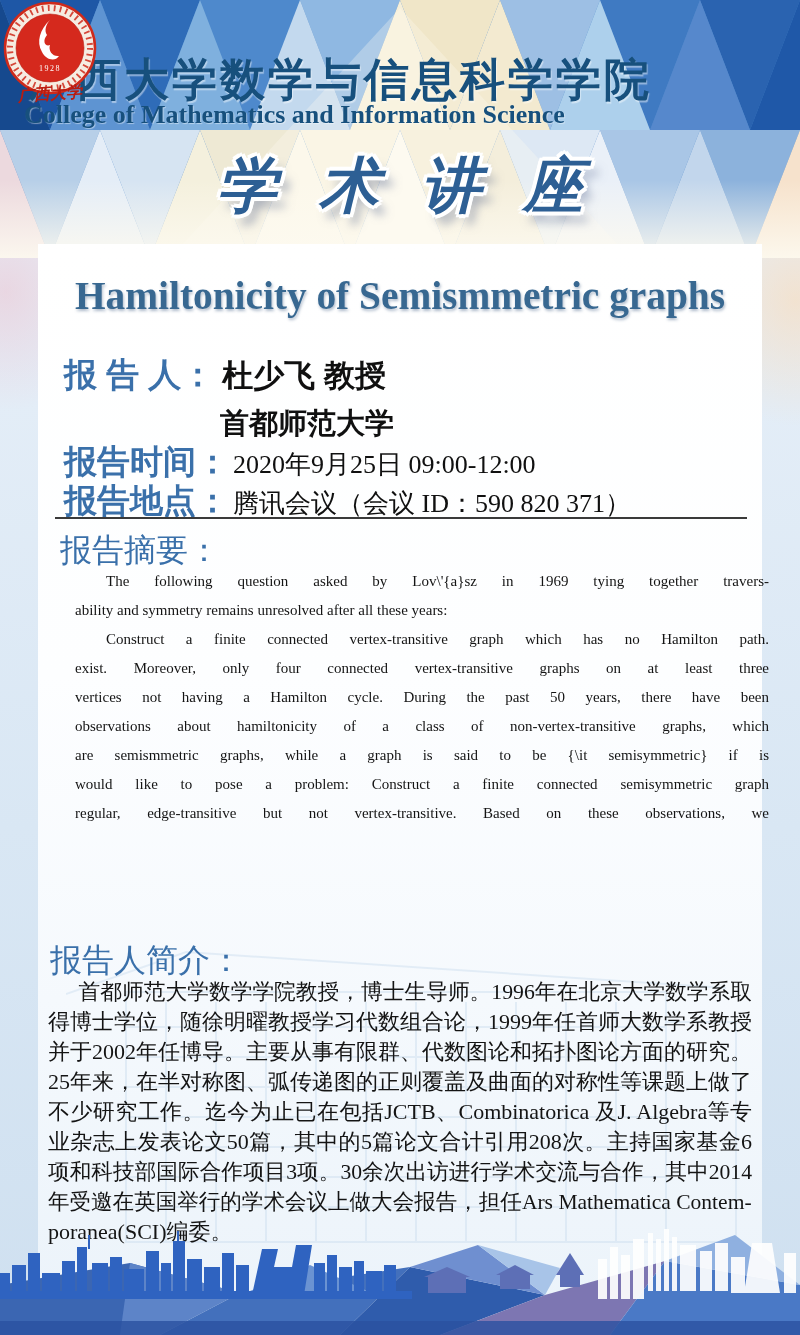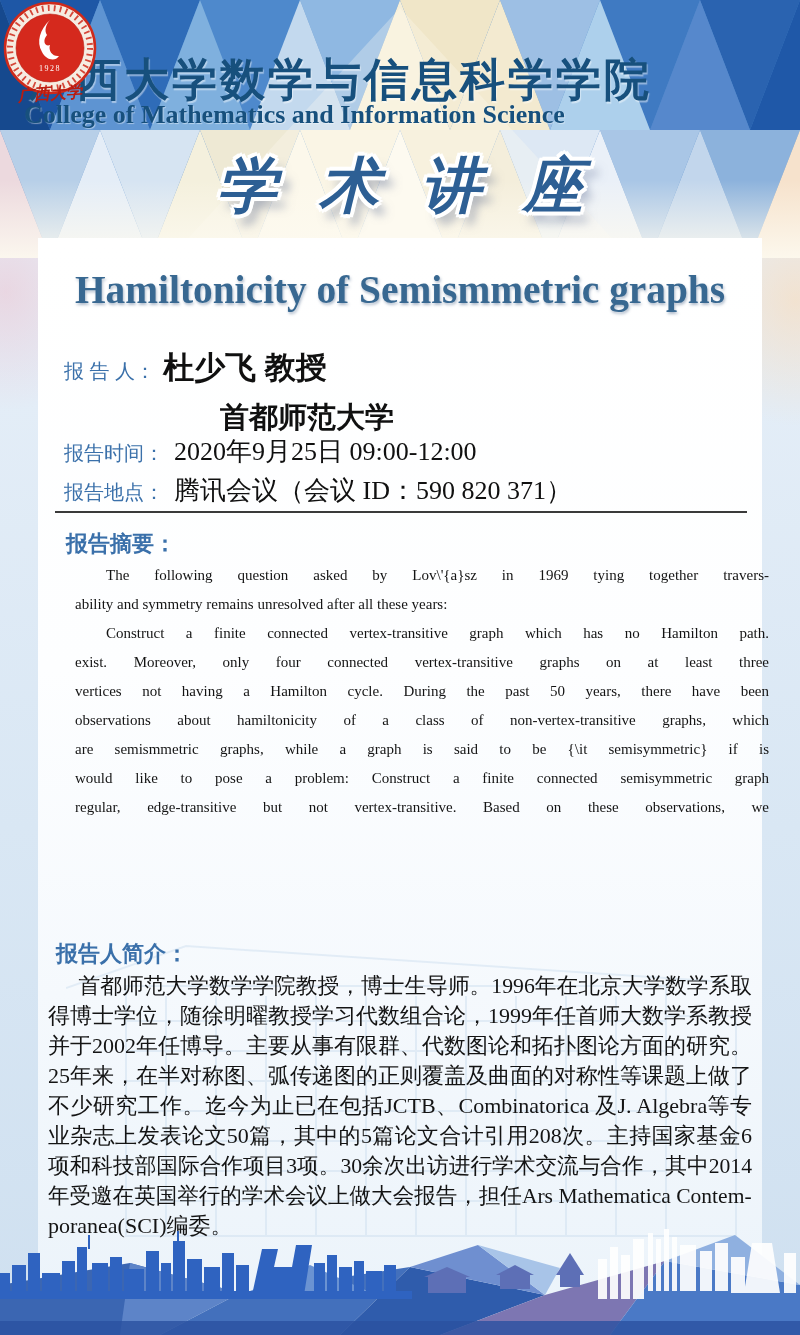--- a/index.html
+++ b/index.html
@@ -31,39 +31,39 @@
     position:absolute;top:146px;left:0;width:800px;z-index:2;text-align:center;
     font-family:"Liberation Serif","DejaVu Serif",serif;font-weight:bold;font-style:italic;
     font-size:60px;letter-spacing:42px;margin-left:0;text-indent:42px;color:#2d5f94;white-space:nowrap;
     text-shadow:
       -3px -3px 0 #fff,3px -3px 0 #fff,-3px 3px 0 #fff,3px 3px 0 #fff,
       -4px 0 0 #fff,4px 0 0 #fff,0 -4px 0 #fff,0 4px 0 #fff,
       7px 10px 10px rgba(95,110,145,.55);
   }
   
   .panel{
-    position:absolute;left:38px;top:238px;width:724px;height:1080px;
+    position:absolute;left:38px;top:244px;width:724px;height:1080px;
     background:linear-gradient(180deg,#ffffff 0%,#fdfeff 40%,#f5f9fd 70%,#ebf3fa 100%);
   }
   .talk-title{
     position:absolute;top:28px;left:0;width:724px;margin:0;text-align:center;
     font-family:"Liberation Serif","DejaVu Serif",serif;font-weight:bold;
     font-size:40px;color:#386891;white-space:nowrap;transform-origin:center center;
     text-shadow:1px 2px 3px rgba(55,85,125,.4);
   }
   .row{position:absolute;left:26px;white-space:nowrap;}
   .r1{top:109px;} .r2{top:160px;padding-left:133px;} .r3{top:196px;} .r4{top:235px;}
-  .lbl{font-size:20px;font-weight:normal;color:#3a70aa;}
+  .lbl{font-size:33px;font-weight:bold;color:#3a70aa;}
   .val{font-size:26px;color:#101010;font-family:"Liberation Serif","DejaVu Serif",serif;margin-left:23px;}
   .val.cjkb{font-family:"Liberation Sans","DejaVu Sans",sans-serif;font-weight:bold;}
   .r1 .val{font-size:31px;margin-left:8px;}
   .r2 .val{font-size:29px;}
-  .r3 .val,.r4 .val{margin-left:10px;}
+  .r3 .val,.r4 .val{margin-left:4px;}
   .rule{position:absolute;top:273px;left:17px;width:692px;height:0;border:none;border-top:2px solid #3a3a3a;margin:0;}
-  .sec{position:absolute;margin:6px;font-size:22px;font-weight:bold;color:#3a70aa;white-space:nowrap;}
+  .sec{position:absolute;margin:0;font-size:32px;font-weight:normal;color:#3a70aa;white-space:nowrap;}
   .abs-h{top:285px;left:22px;}
   .bio-h{top:695px;left:12px;z-index:2;}
   .text{position:absolute;color:#141414;z-index:2;}
   .abs-t{top:323px;left:17px;width:694px;font-family:"Liberation Serif","DejaVu Serif",serif;
          font-size:15px;line-height:29px;margin-left:20px;}
   .bio-t{top:733px;left:10px;width:704px;font-family:"Liberation Serif","DejaVu Serif",serif;
          font-size:22px;line-height:30px;}
   .text>div{white-space:nowrap;transform-origin:left center;}
   .ln{text-align:justify;}
   .fill{text-align-last:justify;}

